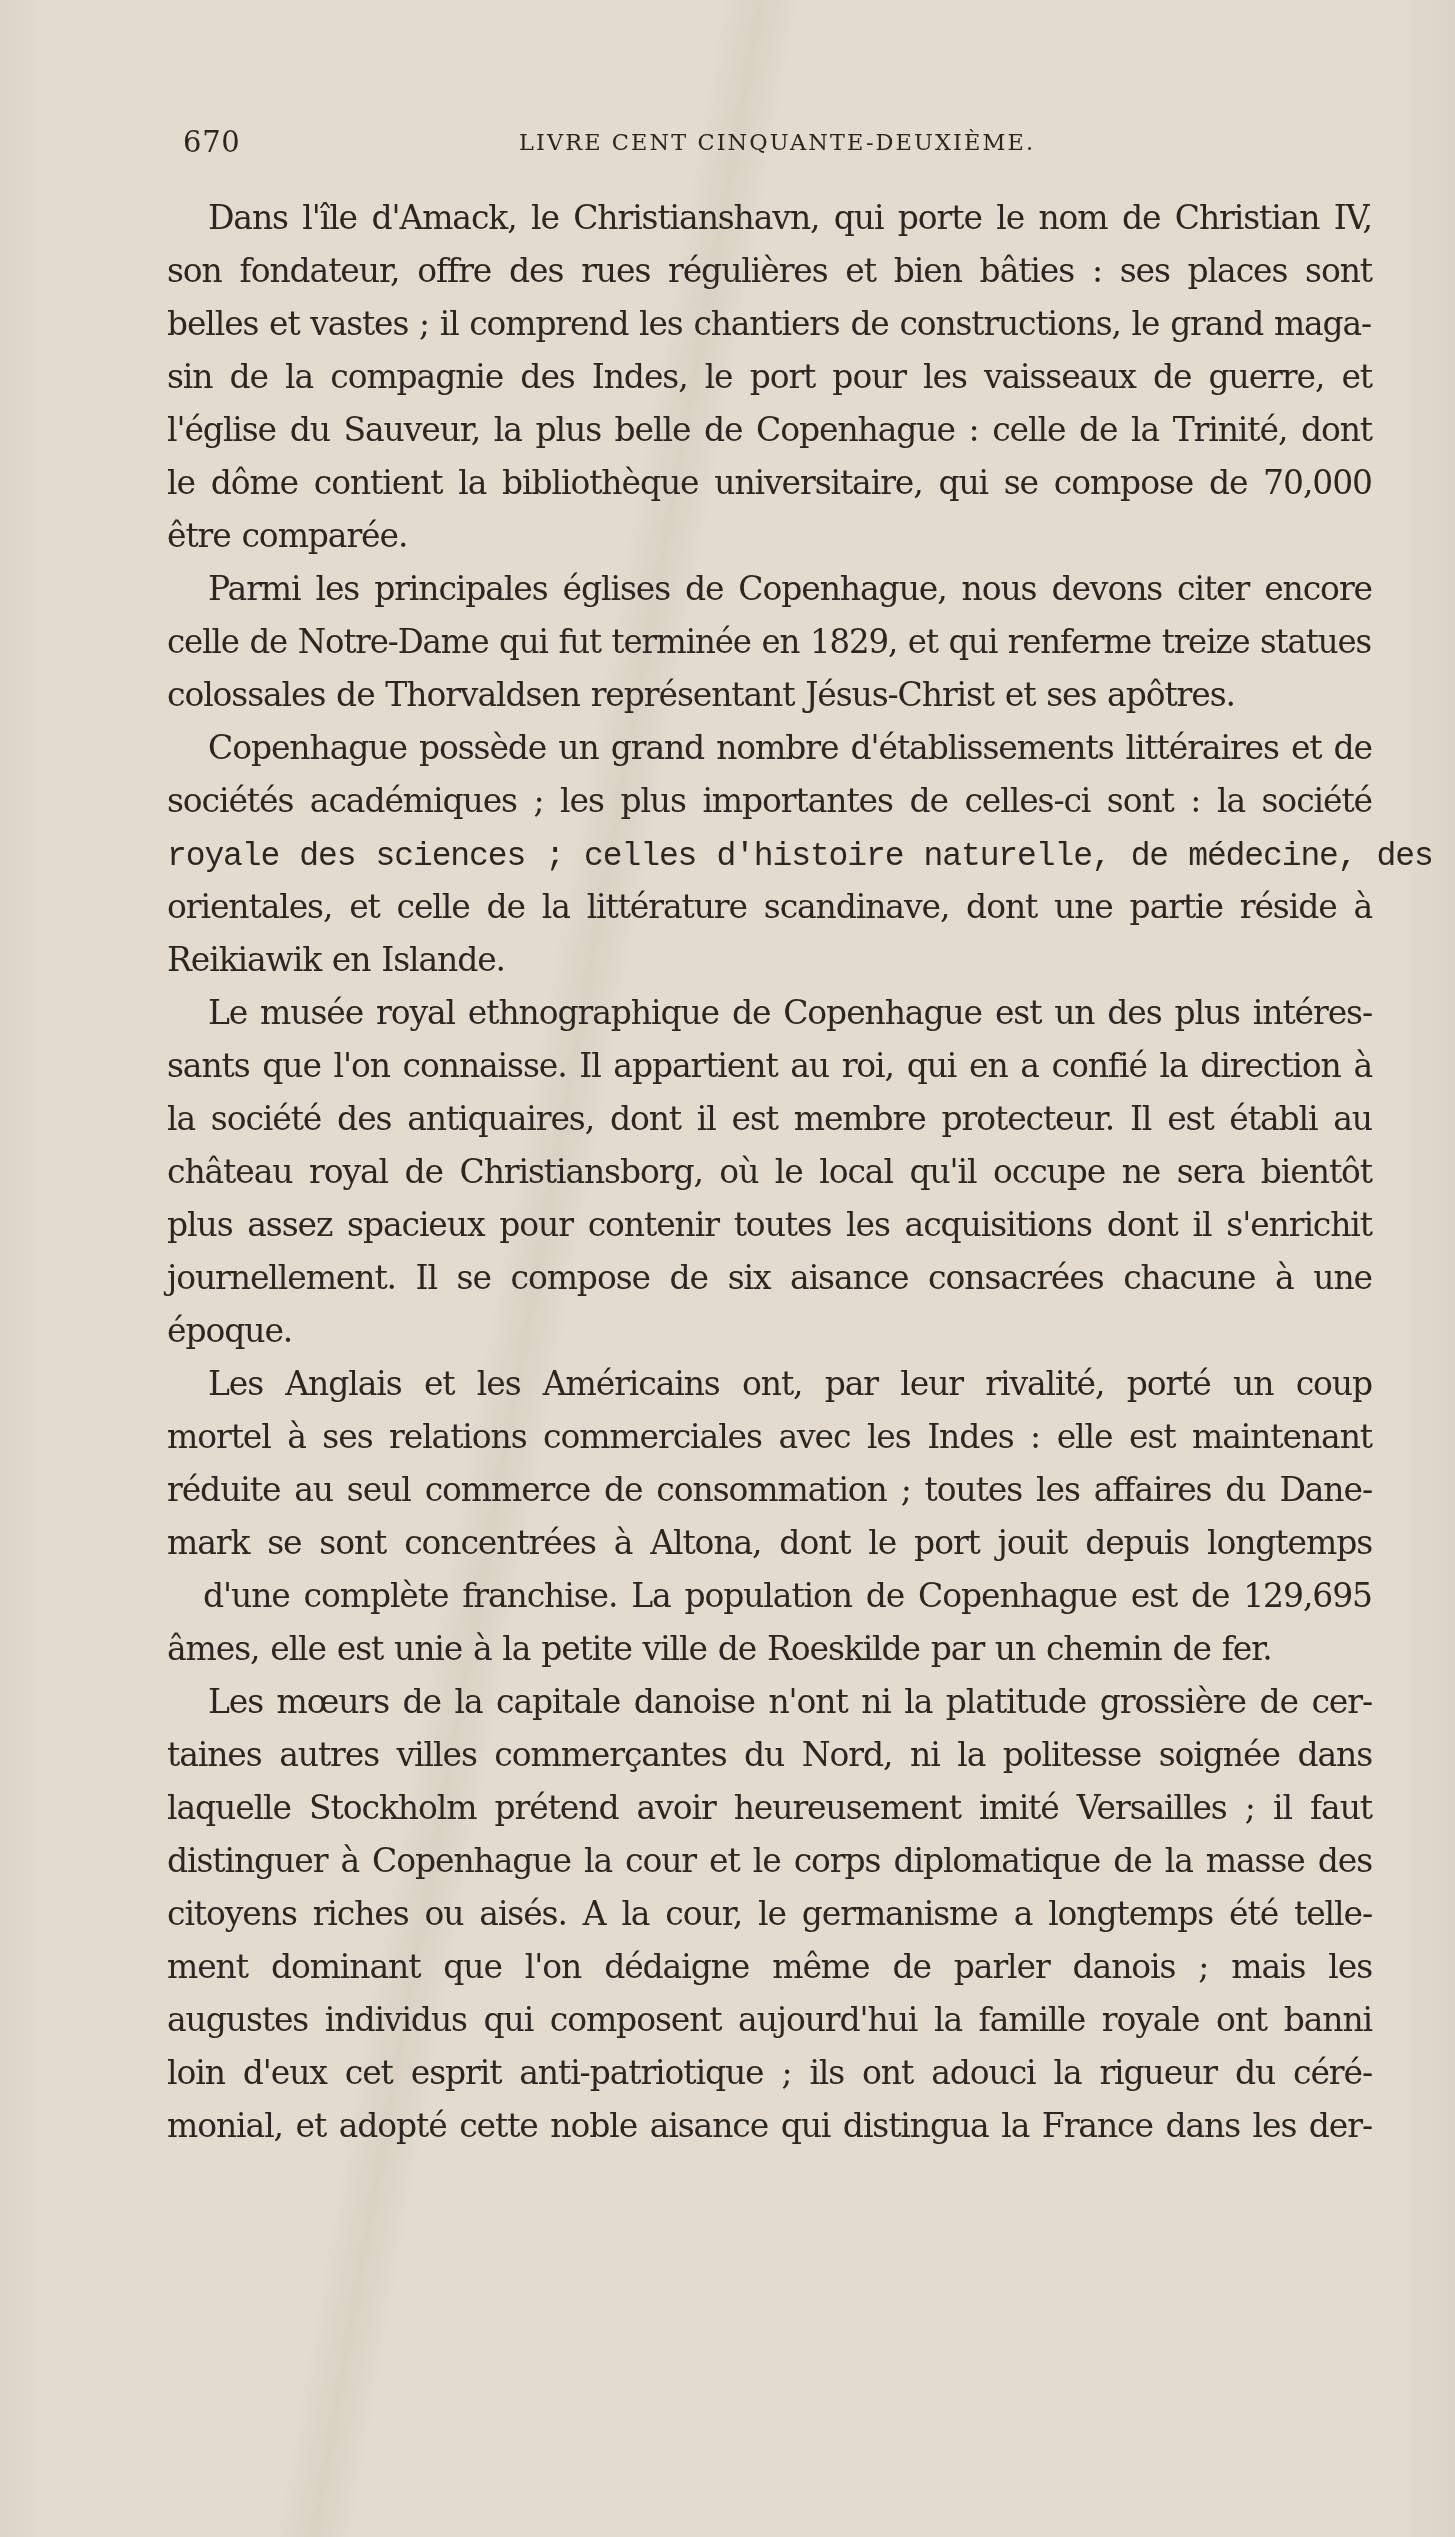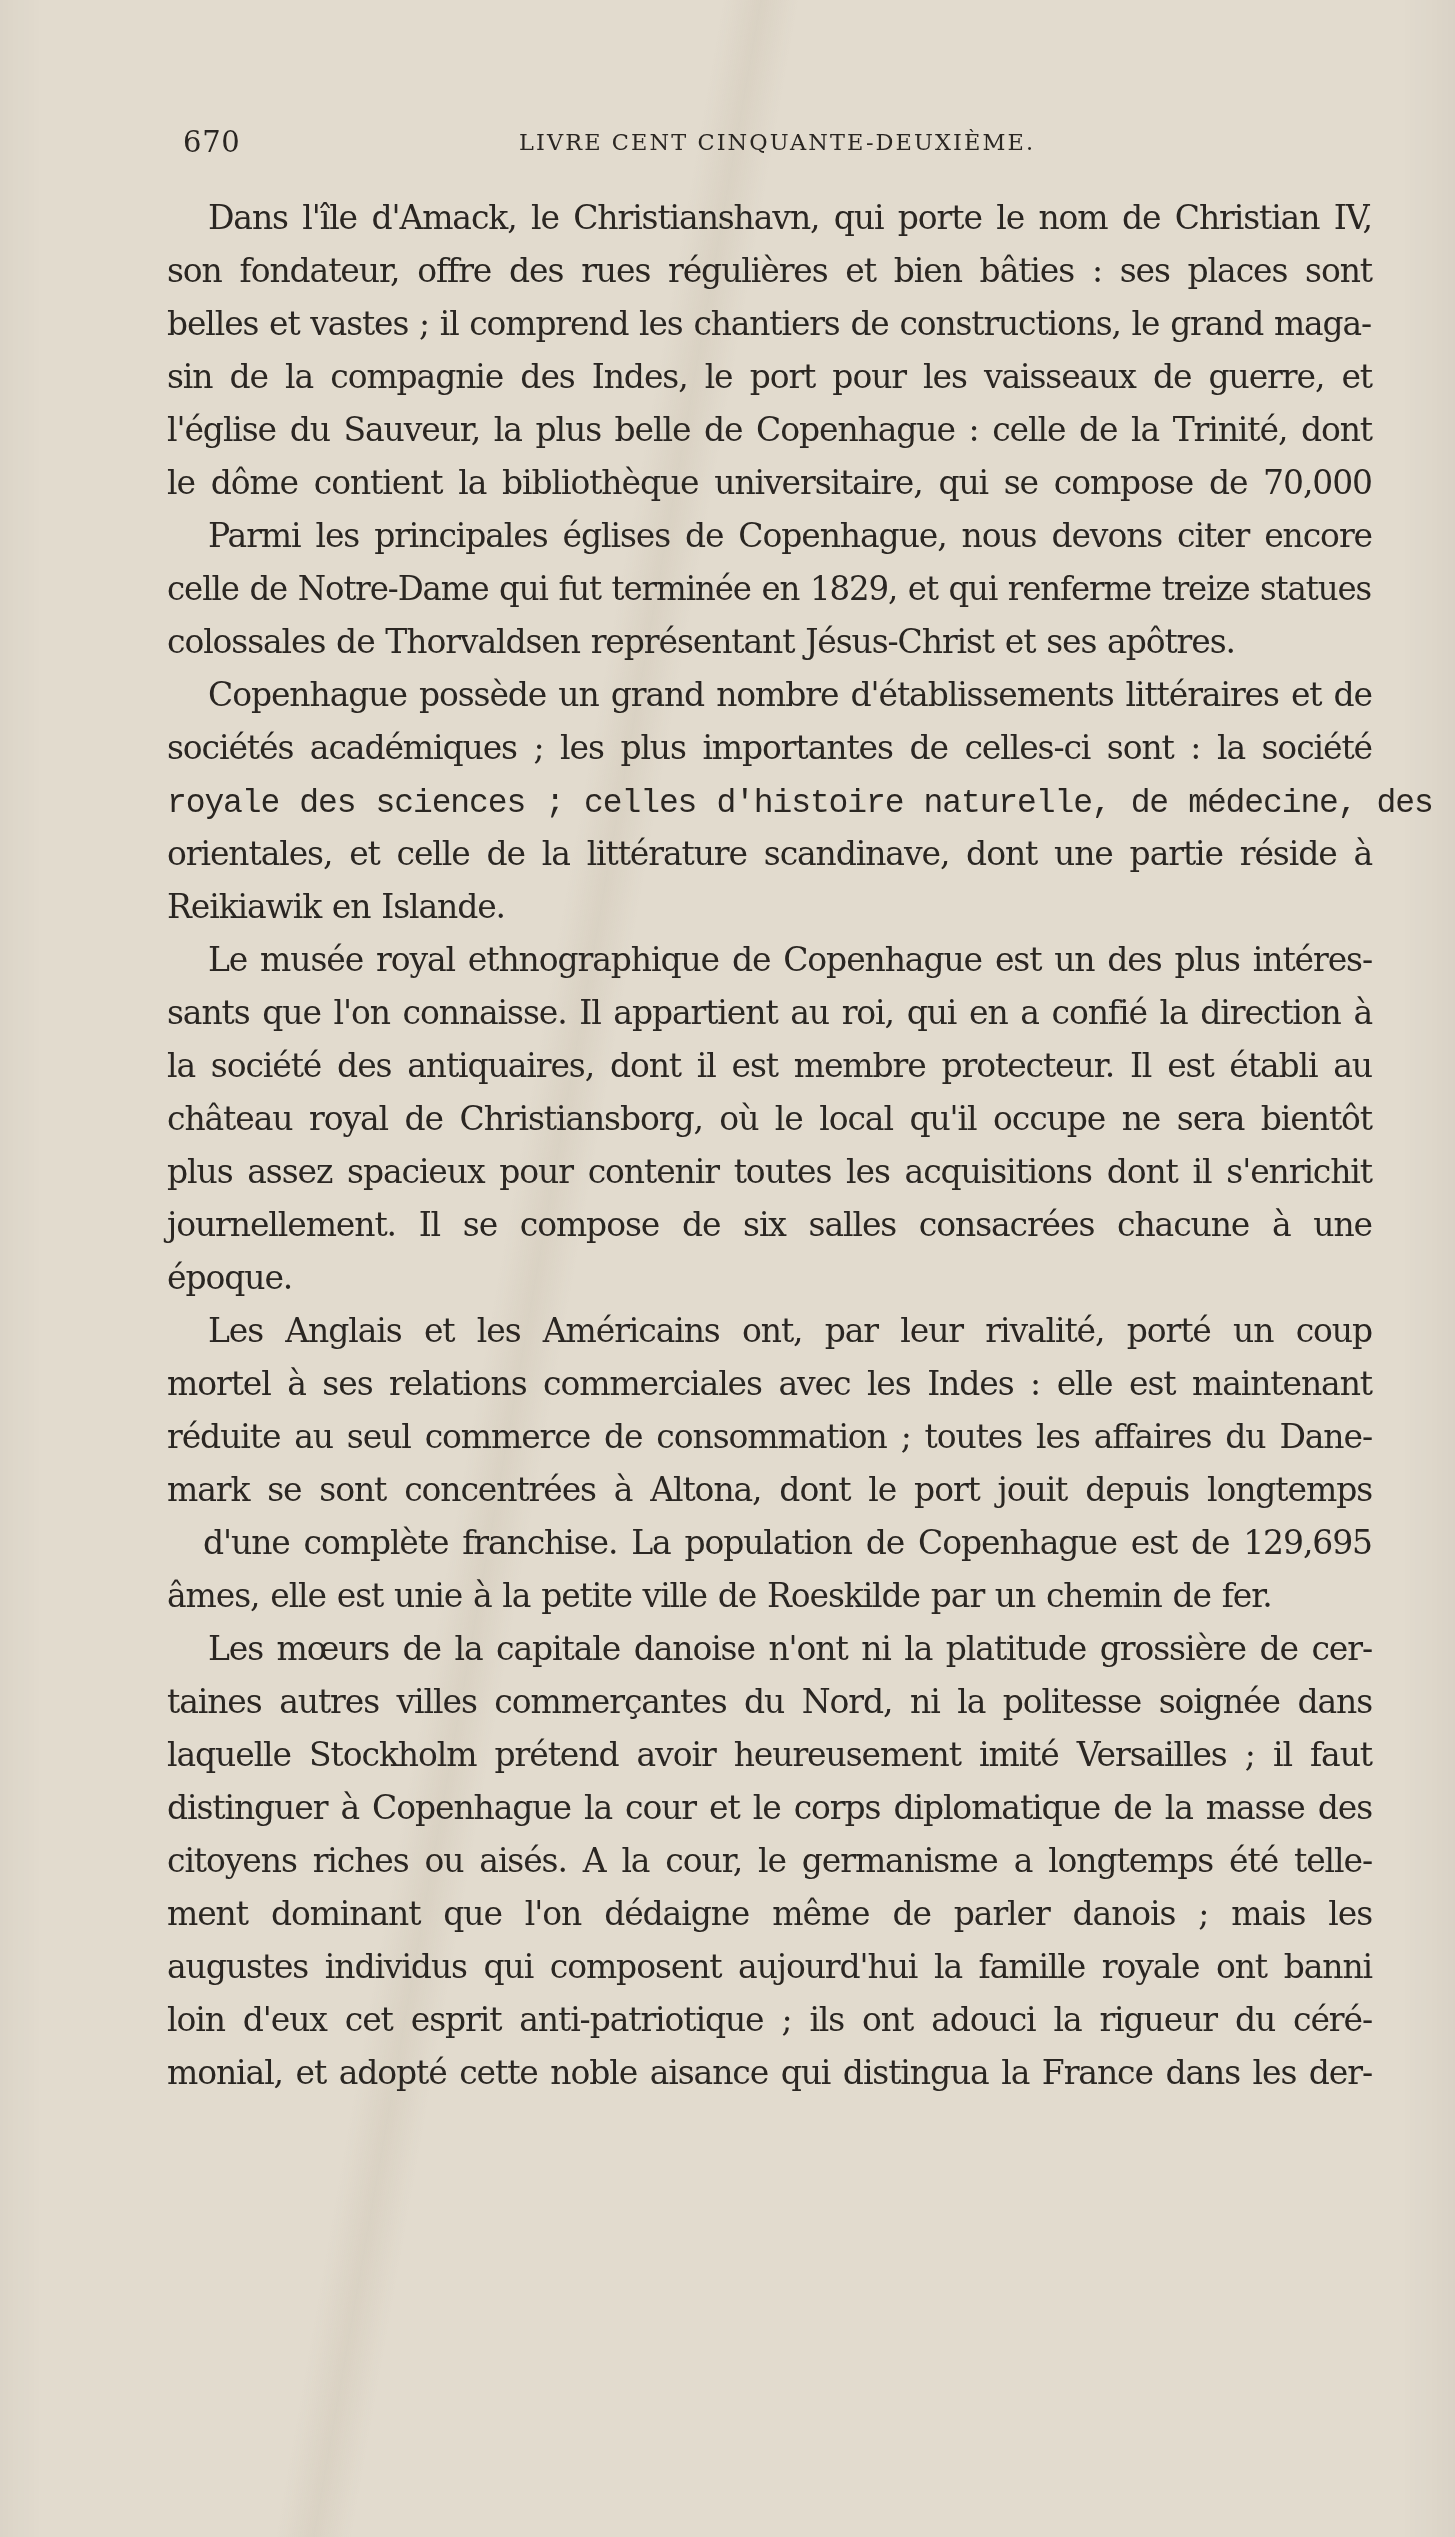--- a/index.html
+++ b/index.html
@@ -51,20 +51,21 @@
 
   <div class="body-text">
 
     <div>
       <div class="line indent"><span style="white-space: nowrap; word-spacing: 1.4px;">Dans l'île d'Amack, le Christianshavn, qui porte le nom de Christian IV,</span></div>
       <div class="line"><span style="white-space: nowrap; word-spacing: 1.4px;">son fondateur, offre des rues régulières et bien bâties : ses places sont</span></div>
       <div class="line"><span style="white-space: nowrap; display: inline-block; transform-origin: left center; transform: scaleX(0.996154);">belles et vastes ; il comprend les chantiers de constructions, le grand maga-</span></div>
       <div class="line"><span style="white-space: nowrap; word-spacing: 1.4px;">sin de la compagnie des Indes, le port pour les vaisseaux de guerre, et</span></div>
       <div class="line"><span style="white-space: nowrap; word-spacing: 1.4px;">l'église du Sauveur, la plus belle de Copenhague : celle de la Trinité, dont</span></div>
       <div class="line"><span style="white-space: nowrap; word-spacing: 1.4px;">le dôme contient la bibliothèque universitaire, qui se compose de 70,000</span></div>
+      <div class="line last"><span style="white-space: nowrap;">être comparée.</span></div>
     </div>
 
     <div>
       <div class="line indent"><span style="white-space: nowrap; word-spacing: 1.4px;">Parmi les principales églises de Copenhague, nous devons citer encore</span></div>
       <div class="line"><span style="white-space: nowrap; display: inline-block; transform-origin: left center; transform: scaleX(0.981403);">celle de Notre-Dame qui fut terminée en 1829, et qui renferme treize statues</span></div>
       <div class="line last"><span style="white-space: nowrap;">colossales de Thorvaldsen représentant Jésus-Christ et ses apôtres.</span></div>
     </div>
 
     <div>
       <div class="line indent"><span style="white-space: nowrap; word-spacing: 1.4px;">Copenhague possède un grand nombre d'établissements littéraires et de</span></div>
@@ -73,21 +74,21 @@
       <div class="line"><span style="white-space: nowrap; word-spacing: 1.4px;">orientales, et celle de la littérature scandinave, dont une partie réside à</span></div>
       <div class="line last"><span style="white-space: nowrap;">Reikiawik en Islande.</span></div>
     </div>
 
     <div>
       <div class="line indent"><span style="white-space: nowrap; word-spacing: 1.4px;">Le musée royal ethnographique de Copenhague est un des plus intéres-</span></div>
       <div class="line"><span style="white-space: nowrap; word-spacing: 1.4px;">sants que l'on connaisse. Il appartient au roi, qui en a confié la direction à</span></div>
       <div class="line"><span style="white-space: nowrap; word-spacing: 1.4px;">la société des antiquaires, dont il est membre protecteur. Il est établi au</span></div>
       <div class="line"><span style="white-space: nowrap; word-spacing: 1.4px;">château royal de Christiansborg, où le local qu'il occupe ne sera bientôt</span></div>
       <div class="line"><span style="white-space: nowrap; word-spacing: 1.4px;">plus assez spacieux pour contenir toutes les acquisitions dont il s'enrichit</span></div>
-      <div class="line"><span style="white-space: nowrap; word-spacing: 1.4px;">journellement. Il se compose de six salles consacrées chacune à une</span></div>
+      <div class="line"><span style="white-space: nowrap; word-spacing: 1.4px;">journellement. Il se compose de six aisance consacrées chacune à une</span></div>
       <div class="line last"><span style="white-space: nowrap;">époque.</span></div>
     </div>
 
     <div>
       <div class="line indent"><span style="white-space: nowrap; word-spacing: 1.4px;">Les Anglais et les Américains ont, par leur rivalité, porté un coup</span></div>
       <div class="line"><span style="white-space: nowrap; word-spacing: 1.4px;">mortel à ses relations commerciales avec les Indes : elle est maintenant</span></div>
       <div class="line"><span style="white-space: nowrap; word-spacing: 1.4px;">réduite au seul commerce de consommation ; toutes les affaires du Dane-</span></div>
       <div class="line"><span style="white-space: nowrap; word-spacing: 1.4px;">mark se sont concentrées à Altona, dont le port jouit depuis longtemps</span></div>
       <div class="line"><span style="white-space: nowrap; word-spacing: 1.4px; margin-left: 36px;">d'une complète franchise. La population de Copenhague est de 129,695</span></div>
       <div class="line last"><span style="white-space: nowrap;">âmes, elle est unie à la petite ville de Roeskilde par un chemin de fer.</span></div>

